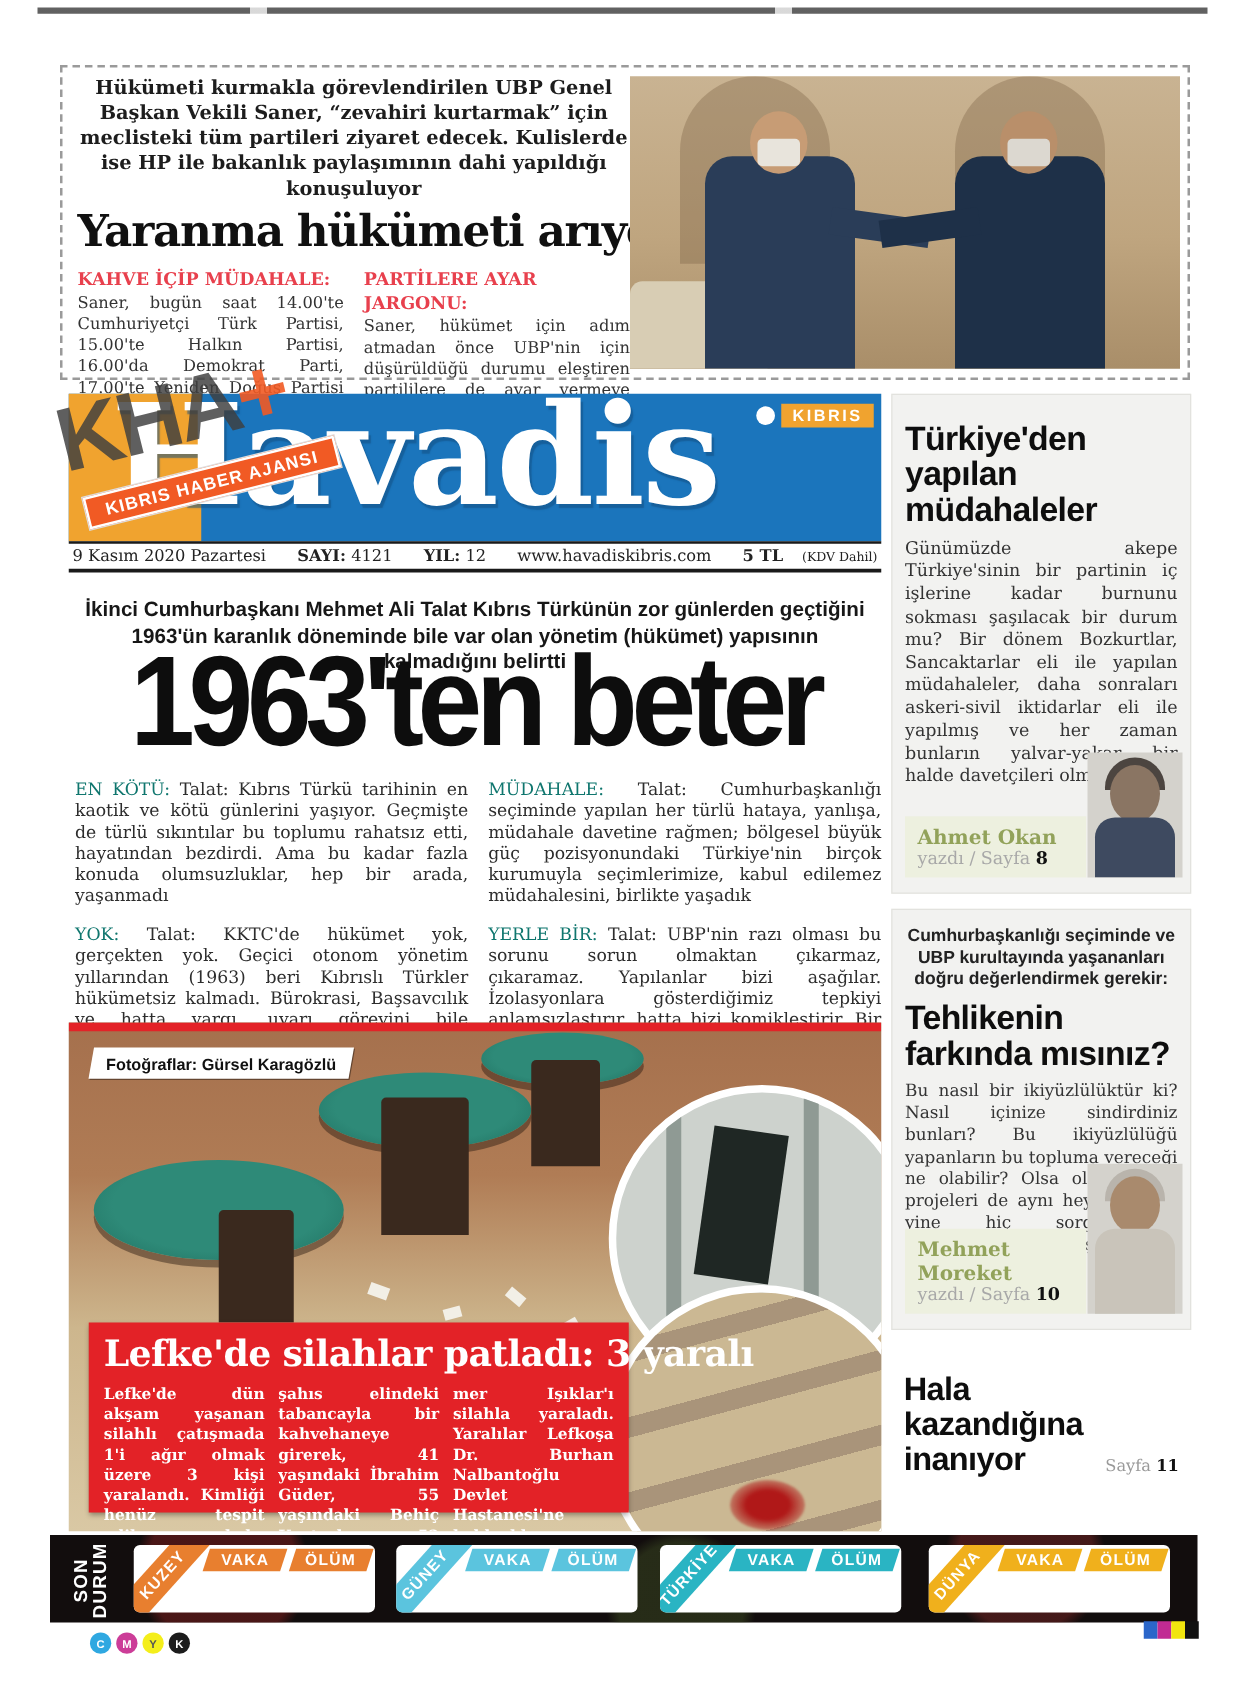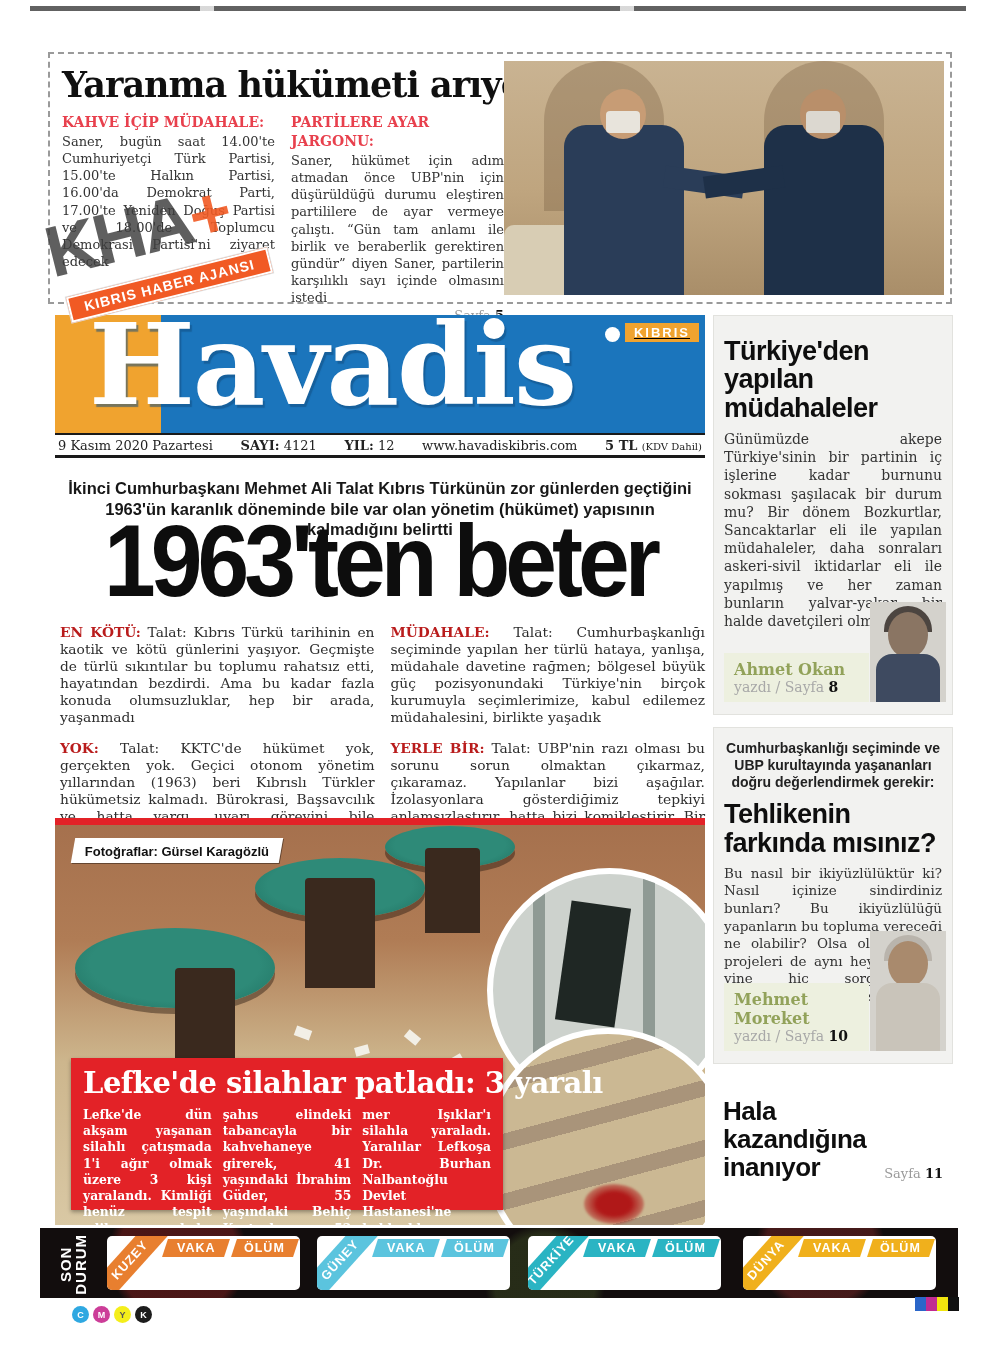--- a/index.html
+++ b/index.html
@@ -39,40 +39,40 @@
   .tp-head { position:absolute; top:-36px; left:36px; width:46px; height:50px; border-radius:50%; background:#c79c75; }
   .tp-mask { position:absolute; top:-14px; left:42px; width:34px; height:22px; border-radius:4px; background:#e8e4dc; }
   .tp-arm { position:absolute; top:46px; width:80px; height:22px; background:inherit; }
   .tp-sofa { position:absolute; bottom:0; left:0; width:110px; height:70px; background:#d8cdb4; border-radius:10px 10px 0 0; }
 
   
   #masthead { position:absolute; left:55px; top:315px; width:650px; height:118px; background:#1b75bc; }
   .mast-orange { position:absolute; left:0; top:0; width:106px; height:118px; background:#f0a32f; }
   .mast-title { position:absolute; left:34px; top:-16px; font-weight:bold; font-size:112px; color:#fff;
     letter-spacing:-2px; text-shadow:2px 3px 1px rgba(18,78,130,.55); }
-  .kibris-badge { position:absolute; right:6px; top:8px; display:flex; align-items:flex-end; gap:5px;text-decoration:underline; }
+  .kibris-badge { position:absolute; right:6px; top:8px; display:flex; align-items:center; gap:5px; }
   .kb-dot { width:15px; height:15px; border-radius:50%; background:#fff; }
   .kb-label { background:#f0a32f; color:#fff; font-family:"Liberation Sans",sans-serif; font-weight:bold;
     font-size:13px; letter-spacing:2px; padding:2px 9px; }
   #dateline { position:absolute; left:55px; top:433px; width:650px; height:25px;
     border-top:2px solid #1a1a1a; border-bottom:3px solid #1a1a1a;
     display:flex; justify-content:space-between; align-items:center; font-size:13px; color:#222; padding:0 3px; }
   #dateline .lbl { font-weight:bold; }
-  #dateline .note { font-size:10px; }
+  #dateline .note { font-size:10px;margin-left:11px; }
 
   
   .lead { position:absolute; left:58px; top:478px; width:644px; text-align:center;
     font-family:"Liberation Sans",sans-serif; font-weight:bold; font-size:16.5px; line-height:1.25; color:#171717; }
   .big-headline { position:absolute; left:50px; top:508px; width:660px; text-align:center;
     font-family:"Liberation Sans",sans-serif; font-weight:bold; font-size:93px; letter-spacing:-5px;
     color:#0d0d0d; transform:scaleY(1.1); white-space:nowrap; }
   .story-cols { position:absolute; left:60px; top:624px; width:645px; display:flex; gap:16px; }
   .story-col { width:315px; }
   .story-para { font-size:13.8px; line-height:1.24; text-align:justify; color:#2d2d2d; margin-bottom:13px; }
-  .story-label { color:#b91c1c; font-weight:bold; }
+  .story-label { color:#0f766e; font-weight:normal; }
   .story-sayfa { text-align:right; font-size:13px; color:#9a9a9a; margin-top:-11px; }
   .story-sayfa b { color:#111; }
 
   
   #collage { position:absolute; left:55px; top:818px; width:650px; height:407px; overflow:hidden;
     background:linear-gradient(180deg,#a5704d 0%,#b07c55 30%,#cdb68d 60%,#d9c8a4 100%); }
   .red-strip { position:absolute; left:0; top:0; width:100%; height:7px; background:#e32227; }
   .table { position:absolute; border-radius:50%; background:radial-gradient(ellipse at 50% 45%,#2e8a78 0 60%,#1e6e5e 100%); box-shadow:0 6px 0 rgba(40,25,15,.45); }
   .chair { position:absolute; background:#3a291e; border-radius:4px 4px 0 0; }
   .scrap { position:absolute; background:#f2efe6; }
@@ -158,20 +158,21 @@
 </style>
 </head>
 <body>
 
 <div id="page">
 
   <div id="top-rule"></div>
 
   <div id="top-box">
     <div class="top-left">
+      <div class="top-intro">Hükümeti kurmakla görevlendirilen UBP Genel Başkan Vekili Saner, “zevahiri kurtarmak” için meclisteki tüm partileri ziyaret edecek. Kulislerde ise HP ile bakanlık paylaşımının dahi yapıldığı konuşuluyor</div>
       <div class="top-headline">Yaranma hükümeti arıyorlar</div>
       <div class="top-cols">
         <div class="top-col">
           <span class="col-label">KAHVE İÇİP MÜDAHALE:</span>
           <div class="col-text">Saner, bugün saat 14.00'te Cumhuriyetçi Türk Partisi, 15.00'te Halkın Partisi, 16.00'da Demokrat Parti, 17.00'te Yeniden Doğuş Partisi ve 18.00'de Toplumcu Demokrasi Partisi'ni ziyaret edecek</div>
         </div>
         <div class="top-col">
           <span class="col-label">PARTİLERE AYAR JARGONU:</span>
           <div class="col-text">Saner, hükümet için adım atmadan önce UBP'nin için düşürüldüğü durumu eleştiren partililere de ayar vermeye çalıştı. “Gün tam anlamı ile birlik ve beraberlik gerektiren gündür” diyen Saner, partilerin karşılıklı sayı içinde olmasını istedi</div>
           <div class="sayfa-ref">

